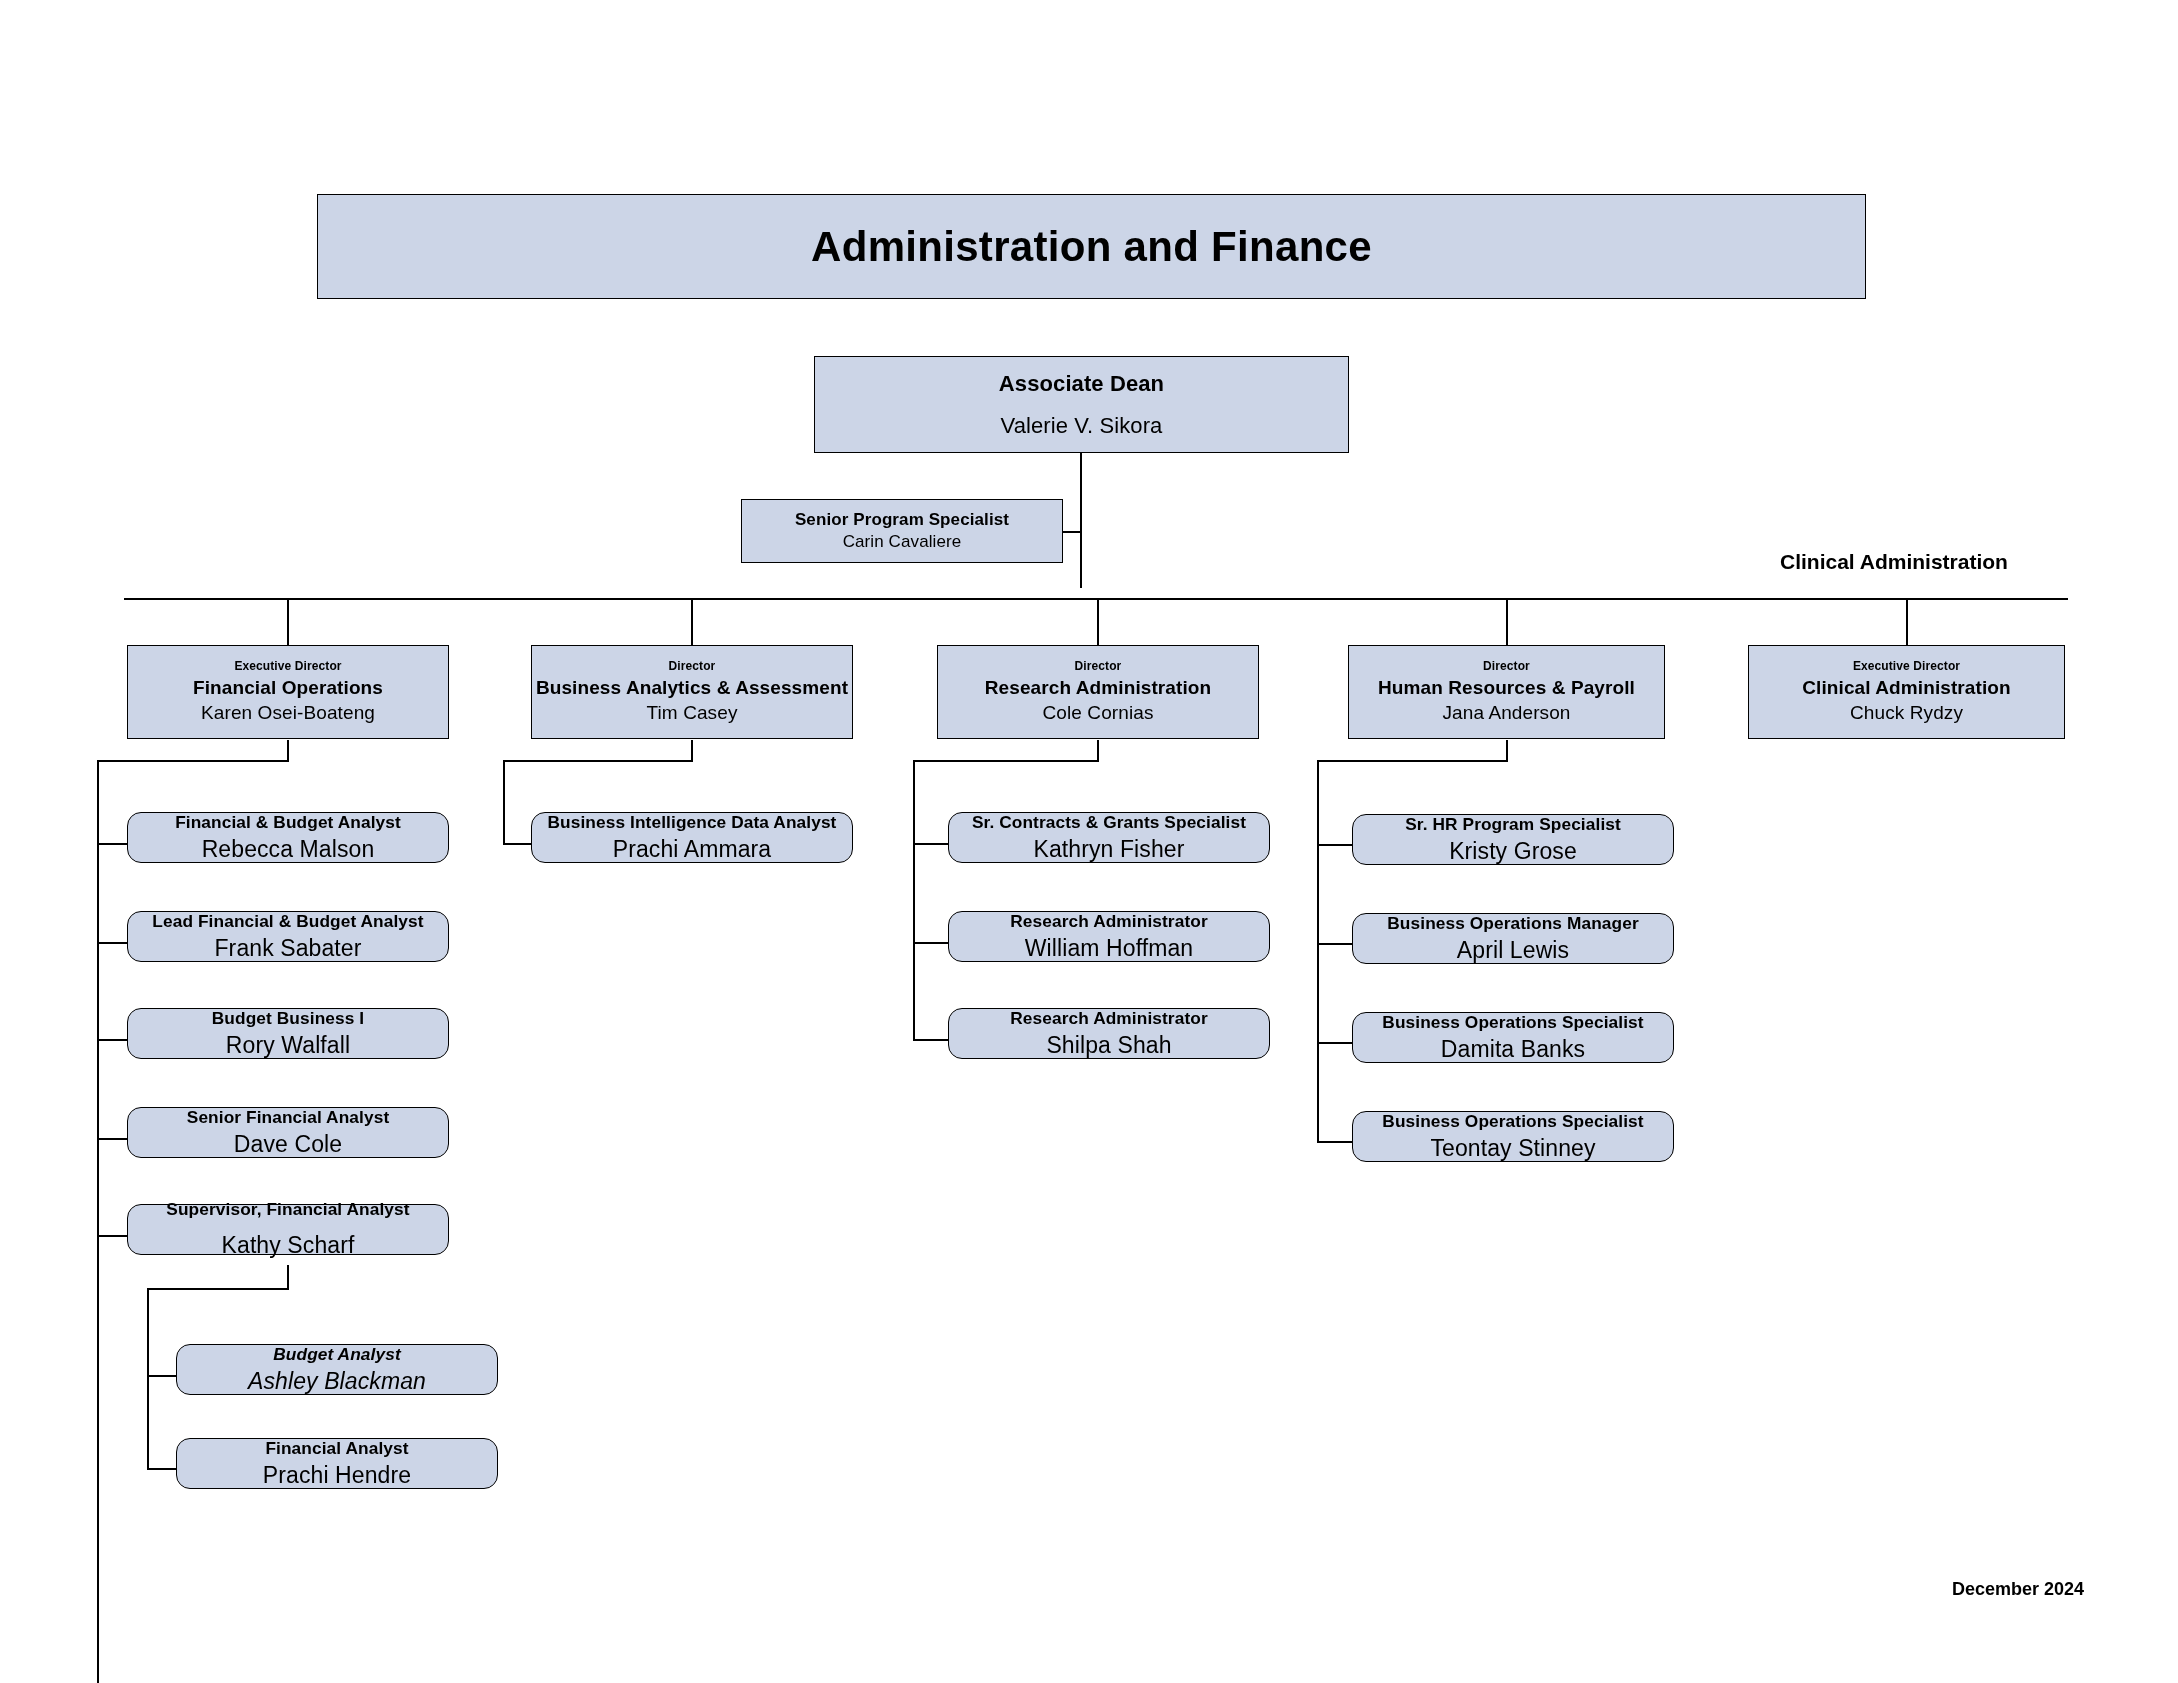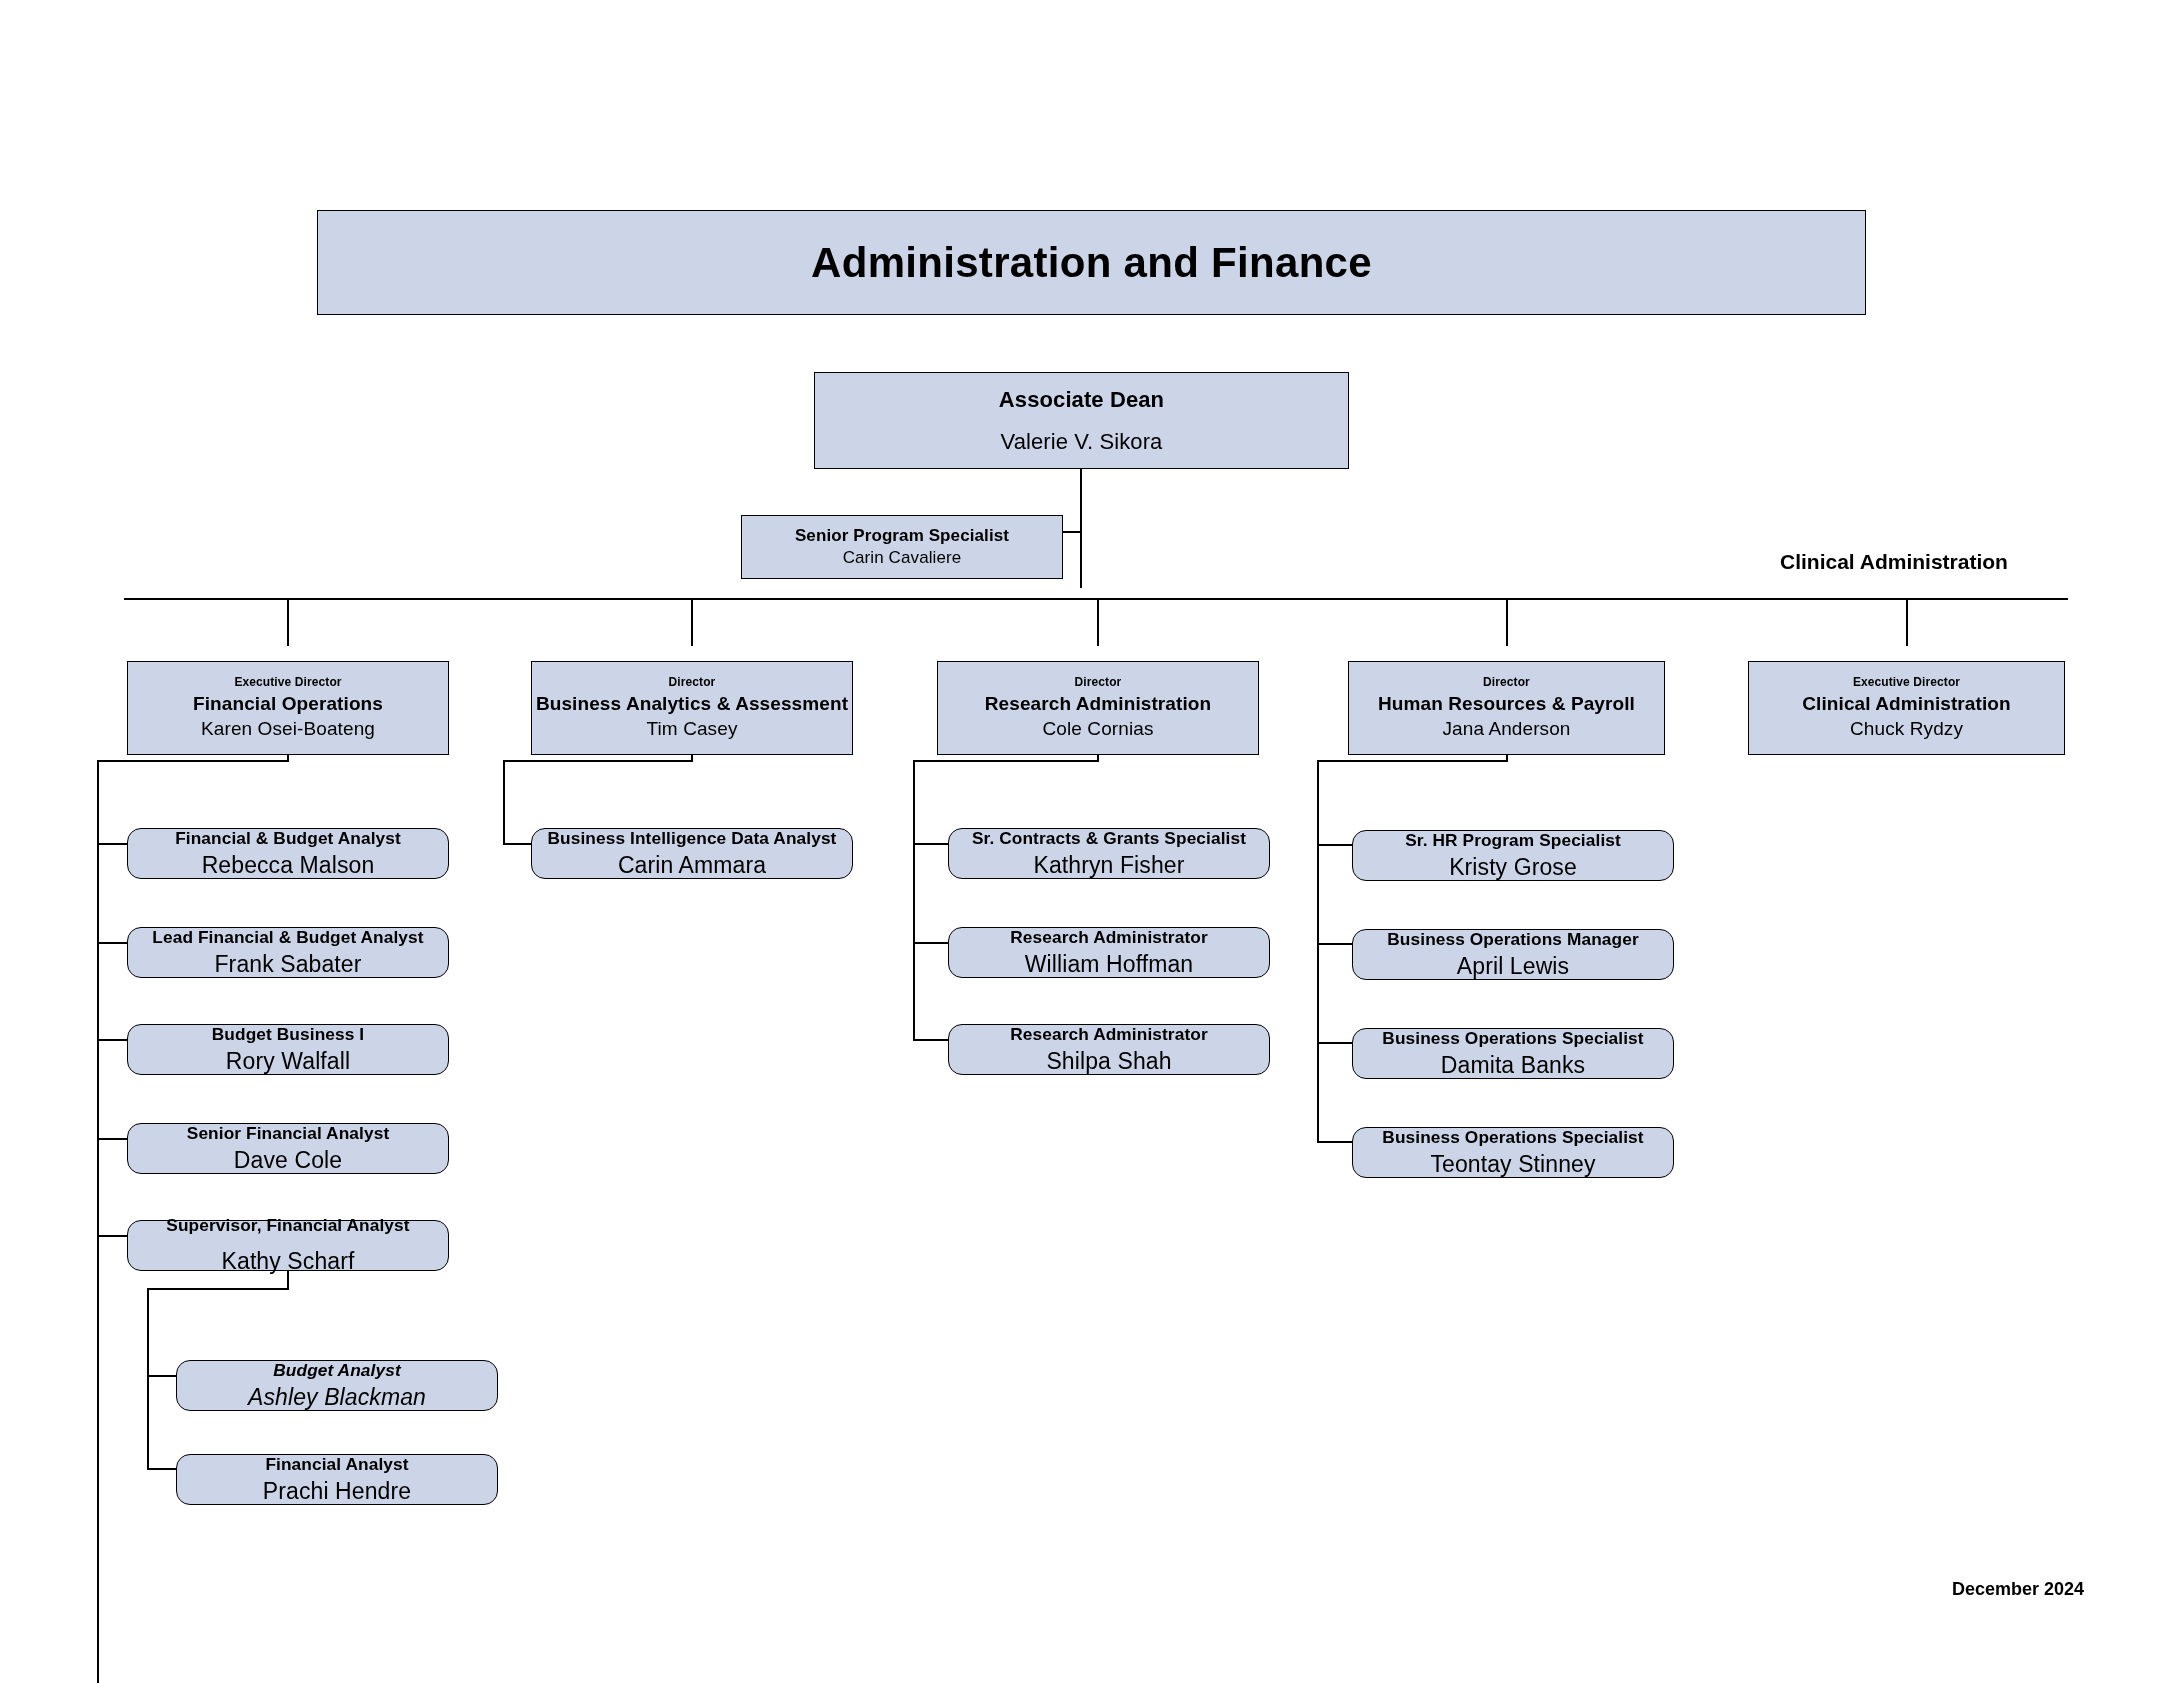--- a/index.html
+++ b/index.html
@@ -25,21 +25,20 @@
     box-sizing: border-box;
     background: #ccd5e7;
     border: 1.5px solid #000000;
     display: flex;
     flex-direction: column;
     align-items: center;
     justify-content: center;
     text-align: center;
     line-height: 1.32;
     z-index: 5;
-    margin-top: 16px;
   }
   .node .title {
     font-weight: bold;
     font-size: 12px;
     letter-spacing: 0.1px;
   }
   .node .subtitle {
     font-weight: bold;
     font-size: 19px;
     letter-spacing: 0.1px;
@@ -280,21 +279,21 @@
     <div class="title">Budget Analyst</div>
     <div class="person">Ashley Blackman</div>
   </div>
   <div class="node leaf" id="c1g">
     <div class="title">Financial Analyst</div>
     <div class="person">Prachi Hendre</div>
   </div>
 
   <div class="node leaf" id="c2a">
     <div class="title">Business Intelligence Data Analyst</div>
-    <div class="person">Carin Ammara</div>
+    <div class="person">Prachi Ammara</div>
   </div>
 
   <div class="node leaf" id="c3a">
     <div class="title">Sr. Contracts &amp; Grants Specialist</div>
     <div class="person">Kathryn Fisher</div>
   </div>
   <div class="node leaf" id="c3b">
     <div class="title">Research Administrator</div>
     <div class="person">William Hoffman</div>
   </div>

